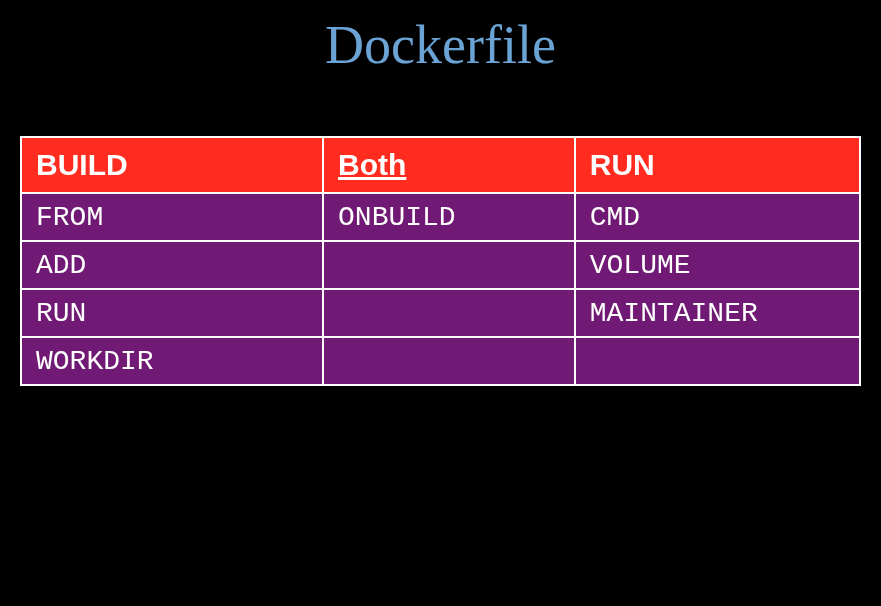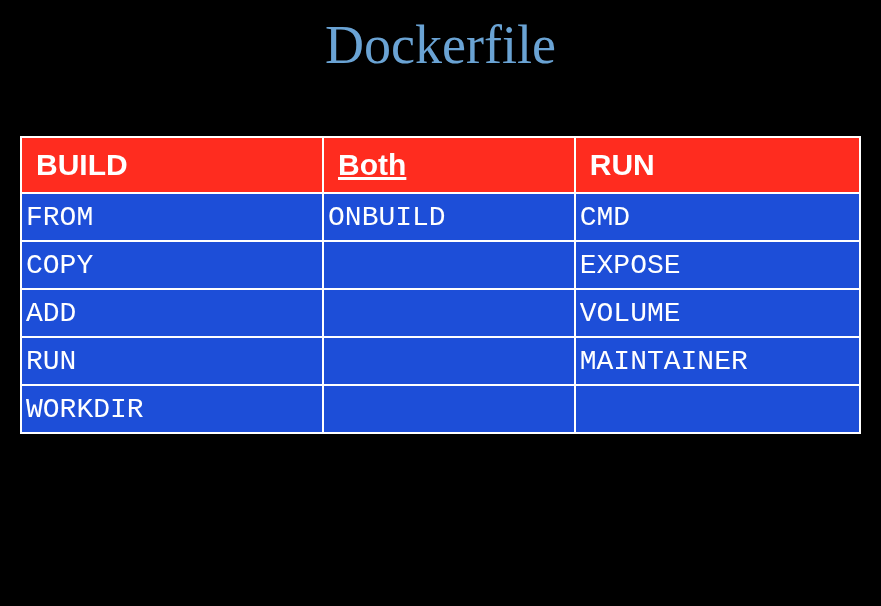--- a/index.html
+++ b/index.html
@@ -33,26 +33,26 @@
       background-color: #ff2c1f;
       color: #ffffff;
       font-family: 'Trebuchet MS', Verdana, Helvetica, Arial, sans-serif;
       font-size: 30px;
       font-weight: bold;
       text-align: left;
       padding: 10px 14px;
       border: 2px solid #ffffff;
     }
     td {
-      background-color: #1d4ed8;
+      background-color: #701a75;
       color: #ffffff;
       font-family: 'Courier New', Courier, monospace;
       font-size: 28px;
       text-align: left;
-      padding: 6px 4px;
+      padding: 6px 14px;
       border: 2px solid #ffffff;
       height: 48px;
     }
     .col-build {
       width: 36%;
     }
     .col-both {
       width: 30%;
       text-decoration: underline;
     }
@@ -73,25 +73,20 @@
       <th class="col-run">RUN</th>
     </tr>
   </thead>
   <tbody>
     <tr>
       <td>FROM</td>
       <td>ONBUILD</td>
       <td>CMD</td>
     </tr>
     <tr>
-      <td>COPY</td>
-      <td></td>
-      <td>EXPOSE</td>
-    </tr>
-    <tr>
       <td>ADD</td>
       <td></td>
       <td>VOLUME</td>
     </tr>
     <tr>
       <td>RUN</td>
       <td></td>
       <td>MAINTAINER</td>
     </tr>
     <tr>

